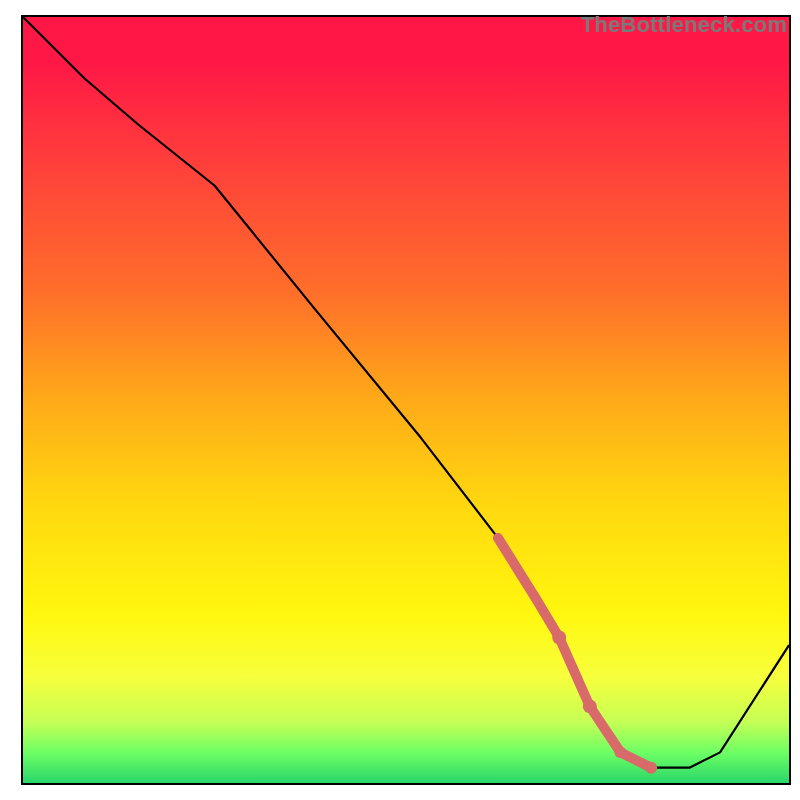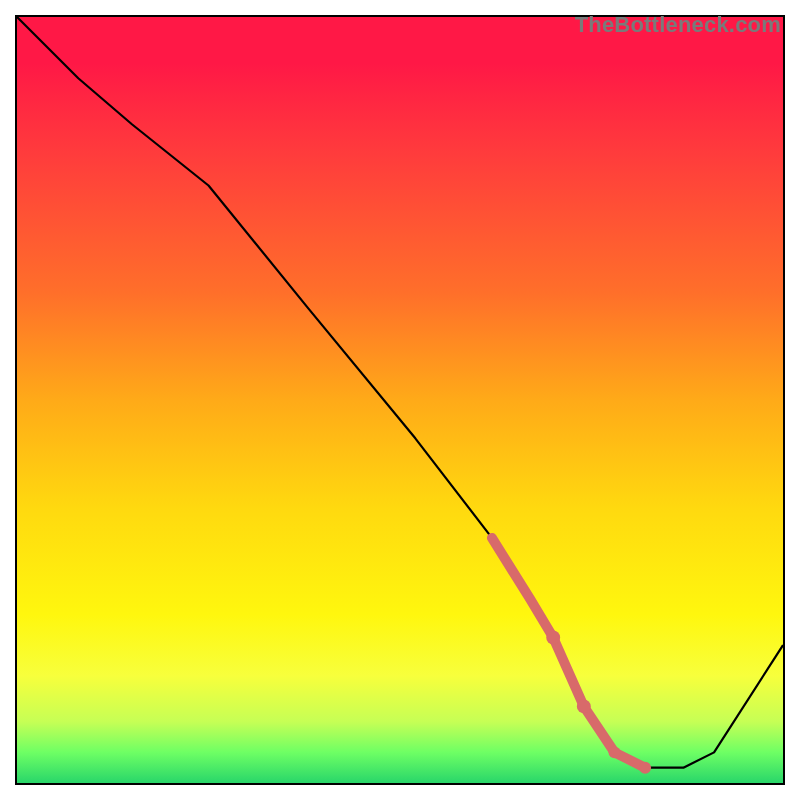--- a/index.html
+++ b/index.html
@@ -11,21 +11,21 @@
     font-family: Arial, Helvetica, sans-serif;
   }
   .chart-container {
     position: relative;
     width: 800px;
     height: 800px;
     background: #ffffff;
   }
   .plot-area {
     position: absolute;
-    left: 15px;
+    left: 21px;
     top: 15px;
     width: 770px;
     height: 770px;
     background: linear-gradient(
       to bottom,
       #ff1846 0%,
       #ff1846 6%,
       #ff3c3c 18%,
       #ff6f2a 36%,
       #ffaa18 50%,

